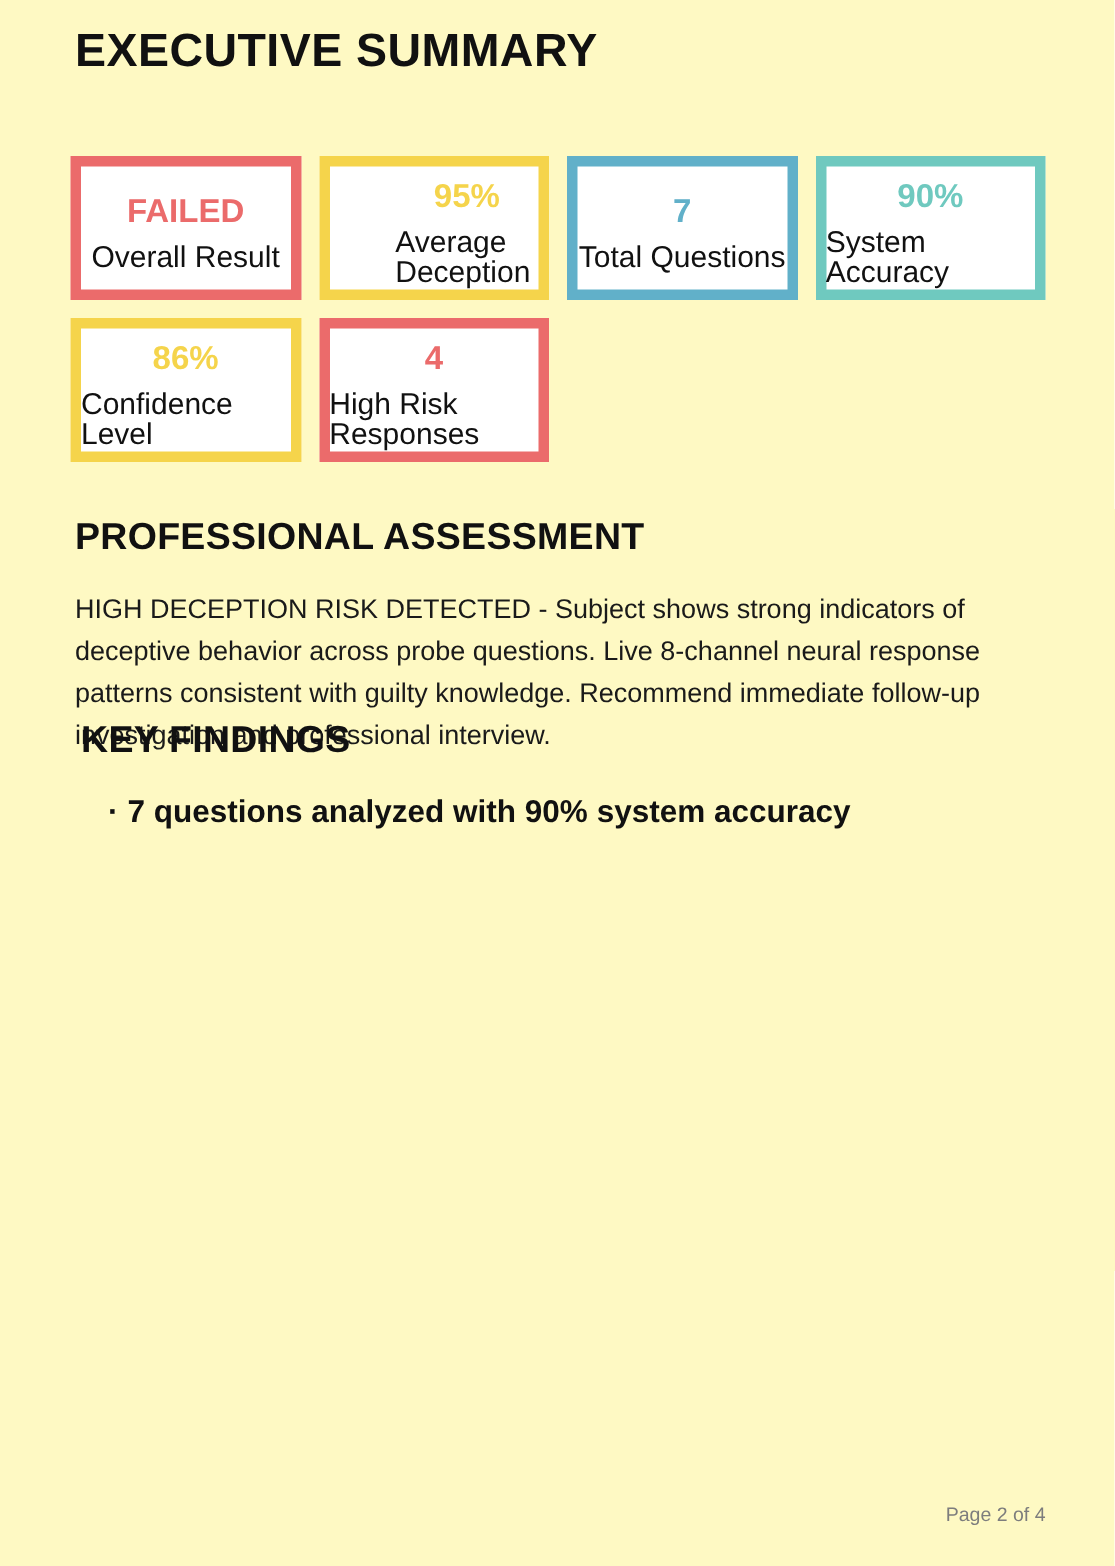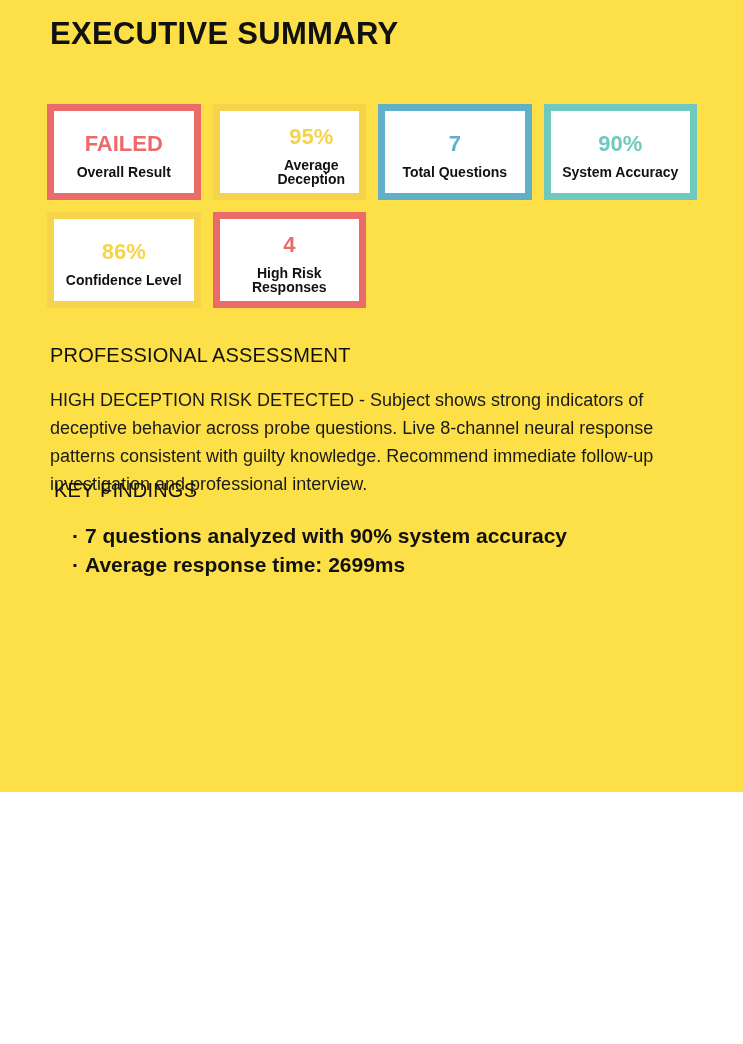--- a/index.html
+++ b/index.html
@@ -3,22 +3,22 @@
 <meta charset="utf-8">
 <style>
   html, body {
     margin: 0;
     padding: 0;
     background: #ffffff;
   }
   .page {
     position: relative;
     width: 743px;
-    height: 792px;
-    background: #fde047;
+    height: 1044px;
+    background: #fef9c3;
     font-family: "Liberation Sans", sans-serif;
     overflow: hidden;
   }
   .page-title {
     position: absolute;
     left: 50px;
     top: 16px;
     margin: 0;
     font-size: 31px;
     font-weight: bold;
@@ -45,30 +45,29 @@
     justify-content: center;
     padding-top: 8px;
     gap: 10px;
   }
   .card-value {
     font-size: 22px;
     font-weight: bold;
     line-height: 1;
   }
   .card-label {
-    font-size: 14px;
-    font-weight: bold;
+    font-size: 20px;
+    font-weight: normal;
     color: #111111;
     line-height: 1;
-    text-align: center;
   }
   .section-heading {
     margin: 0;
-    font-size: 20px;
-    font-weight: normal;
+    font-size: 25px;
+    font-weight: bold;
     color: #111111;
     letter-spacing: 0.2px;
   }
   .assessment-section {
     position: absolute;
     left: 50px;
     top: 344px;
     width: 655px;
   }
   .assessment-body {
@@ -151,19 +150,18 @@
 
   <div class="assessment-section">
     <h2 class="section-heading">PROFESSIONAL ASSESSMENT</h2>
     <p class="assessment-body">HIGH DECEPTION RISK DETECTED - Subject shows strong indicators of deceptive behavior across probe questions. Live 8-channel neural response patterns consistent with guilty knowledge. Recommend immediate follow-up investigation and professional interview.</p>
   </div>
 
   <div class="findings-section">
     <h2 class="section-heading">KEY FINDINGS</h2>
     <div class="findings-list">
       <div class="finding-item"><span class="bullet-marker">·</span><span>7 questions analyzed with 90% system accuracy</span></div>
-      <div class="finding-item"><span class="bullet-marker">·</span><span>Average response time: 2699ms</span></div>
     </div>
   </div>
 
   <div class="page-footer">Page 2 of 4</div>
 
 </div>
 
 </body></html>

